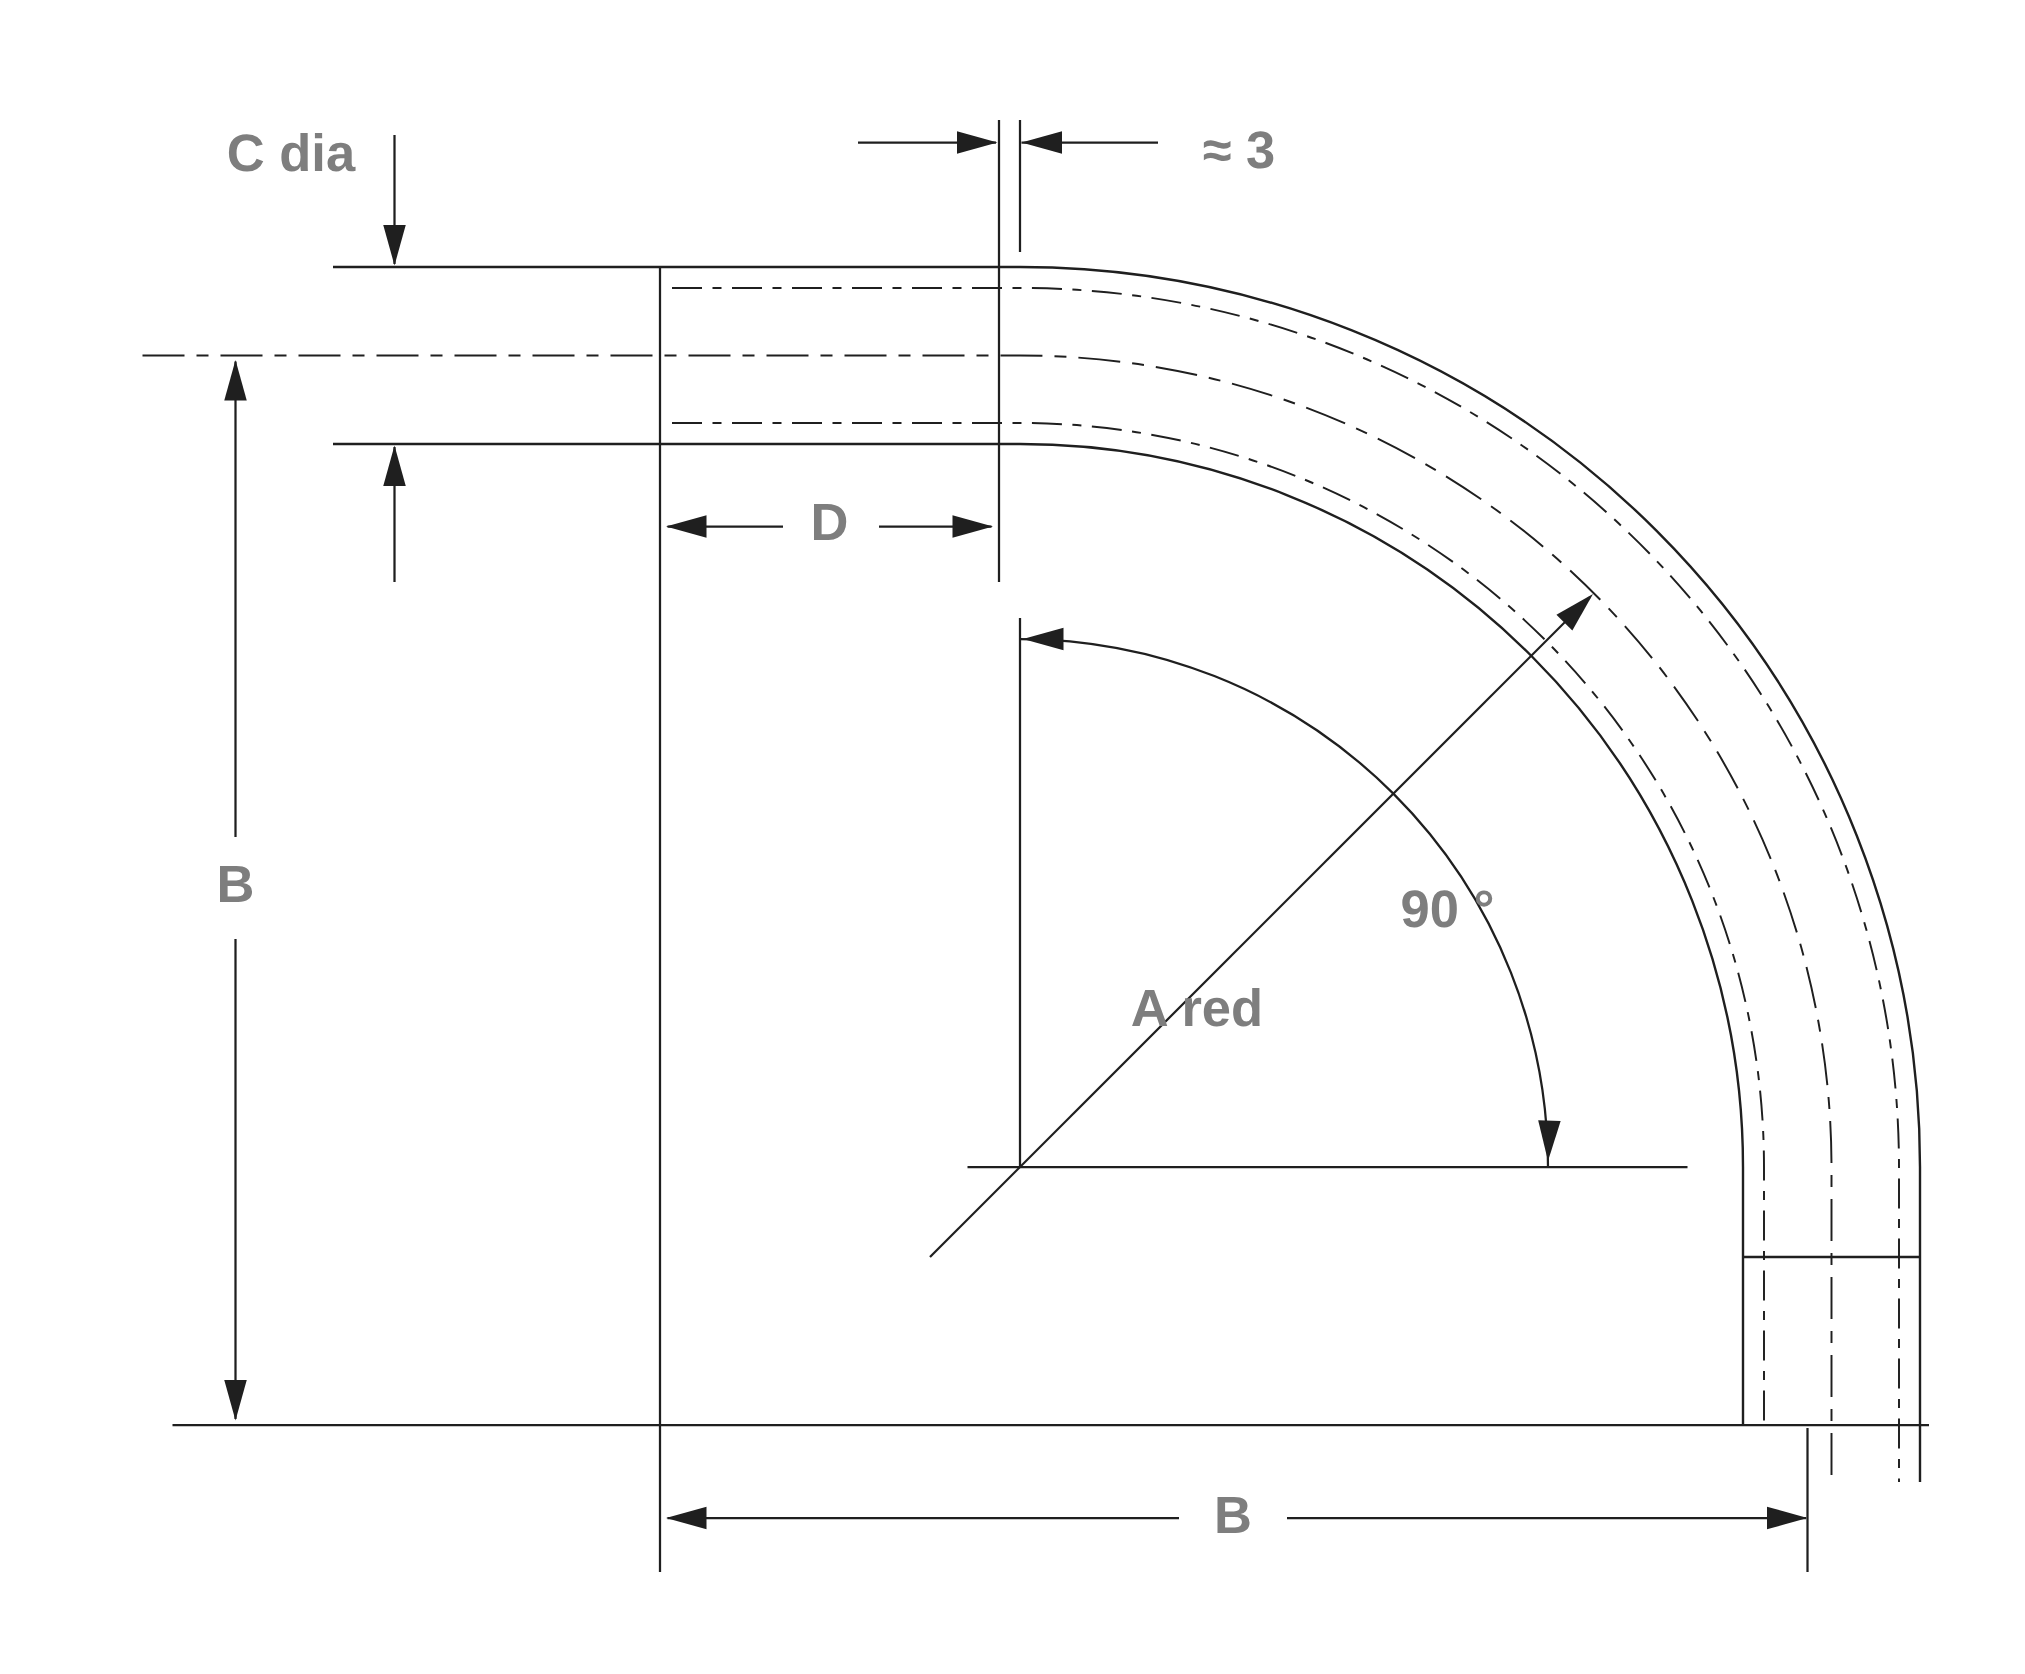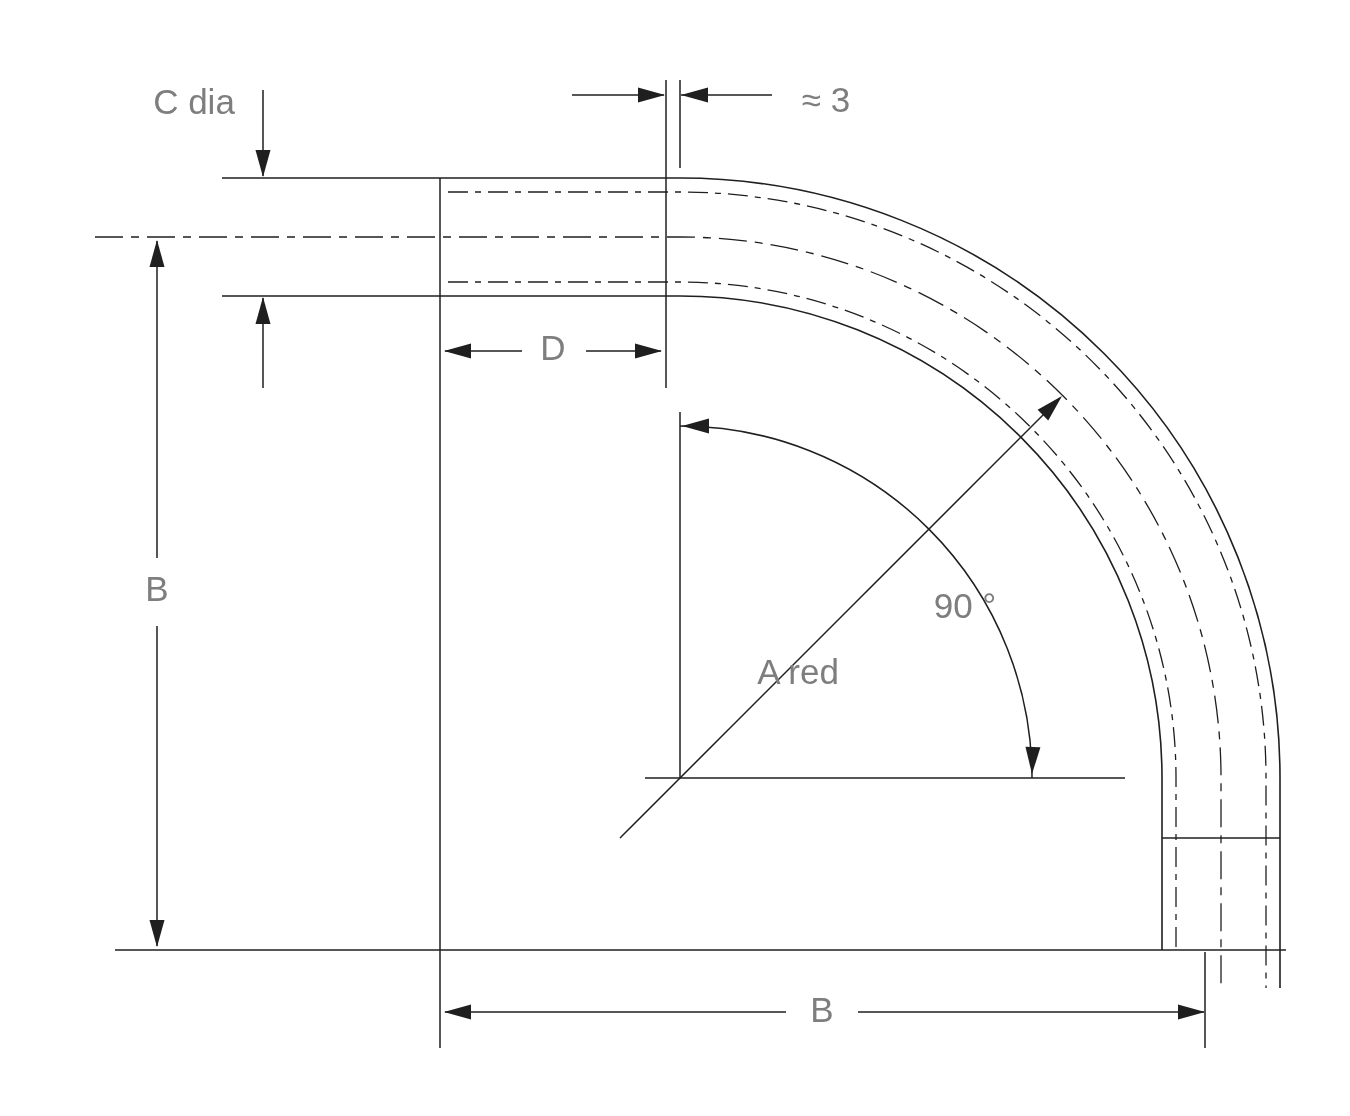--- a/index.html
+++ b/index.html
@@ -1,16 +1,16 @@
 <!DOCTYPE html>
 <html style="--bg: #ffffff; --line: #1f1f1f; --text: #7e7e7e;"><head>
 <meta charset="utf-8">
 <style>
   html,body{margin:0;padding:0;background:#ffffff;}
-  .stage{position:relative;width:1350px;height:1116px;background:var(--bg,#ffffff);overflow:hidden;}
+  .stage{position:relative;width:1350px;height:1116px;background:var(--bg,#ffffff);overflow:hidden;font-weight:bold;}
   svg{display:block;}
   svg text{
     font-family:"Liberation Sans","DejaVu Sans",sans-serif;
     font-size:35px;
     fill:var(--text,#7e7e7e);
   }
   .ln{stroke:var(--line,#1f1f1f);stroke-width:1.6;fill:none;stroke-linecap:butt;}
   .dim{stroke:var(--line,#1f1f1f);stroke-width:1.5;fill:none;}
   .cl{stroke:var(--line,#1f1f1f);stroke-width:1.3;fill:none;stroke-dasharray:28 8 8 8;}
   .bore{stroke:var(--line,#1f1f1f);stroke-width:1.3;fill:none;stroke-dasharray:20 7 6 7;}

